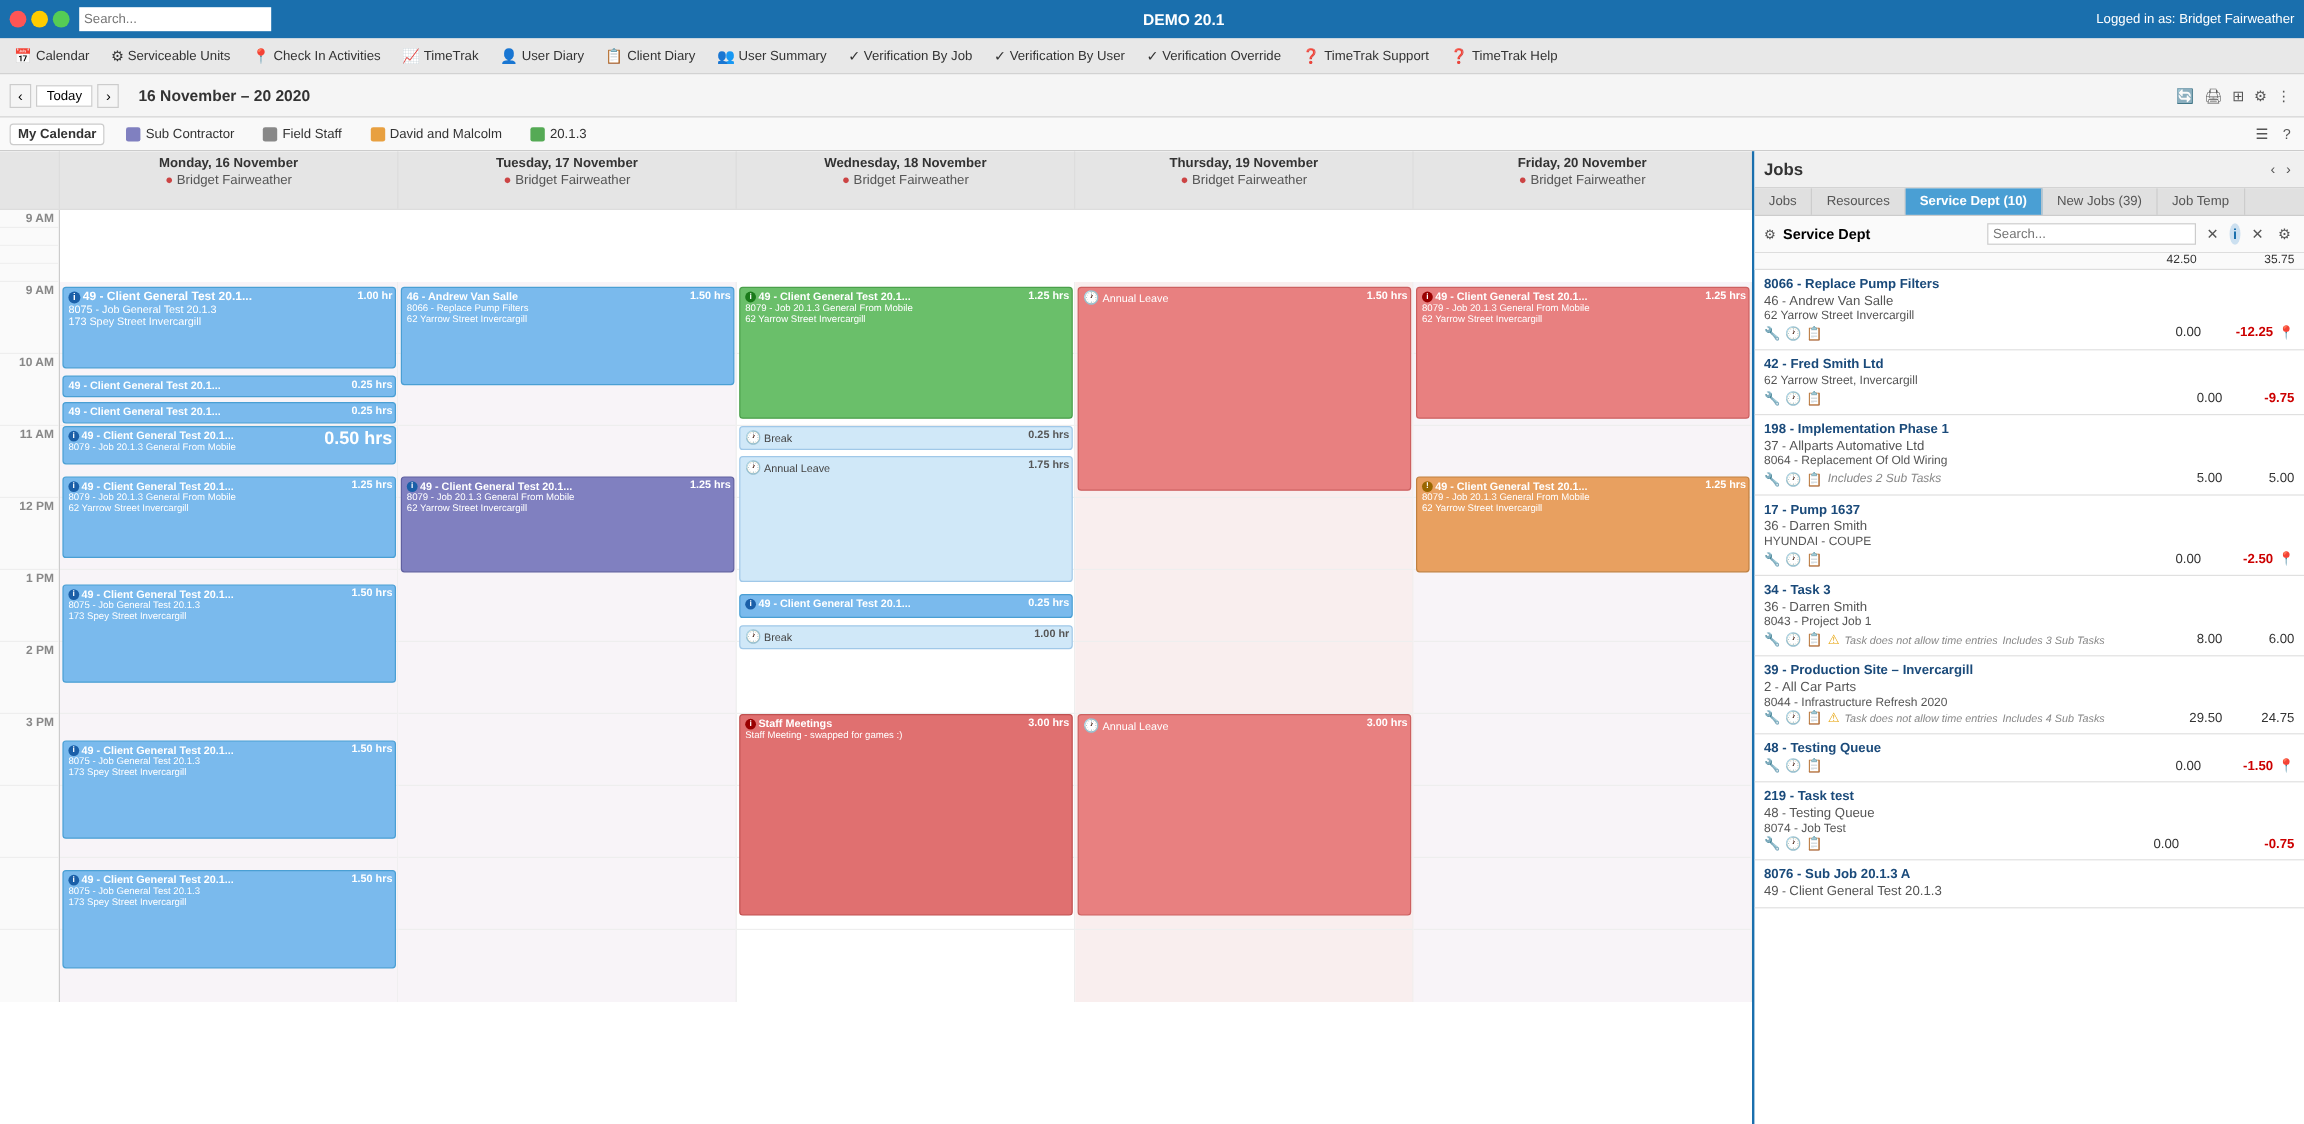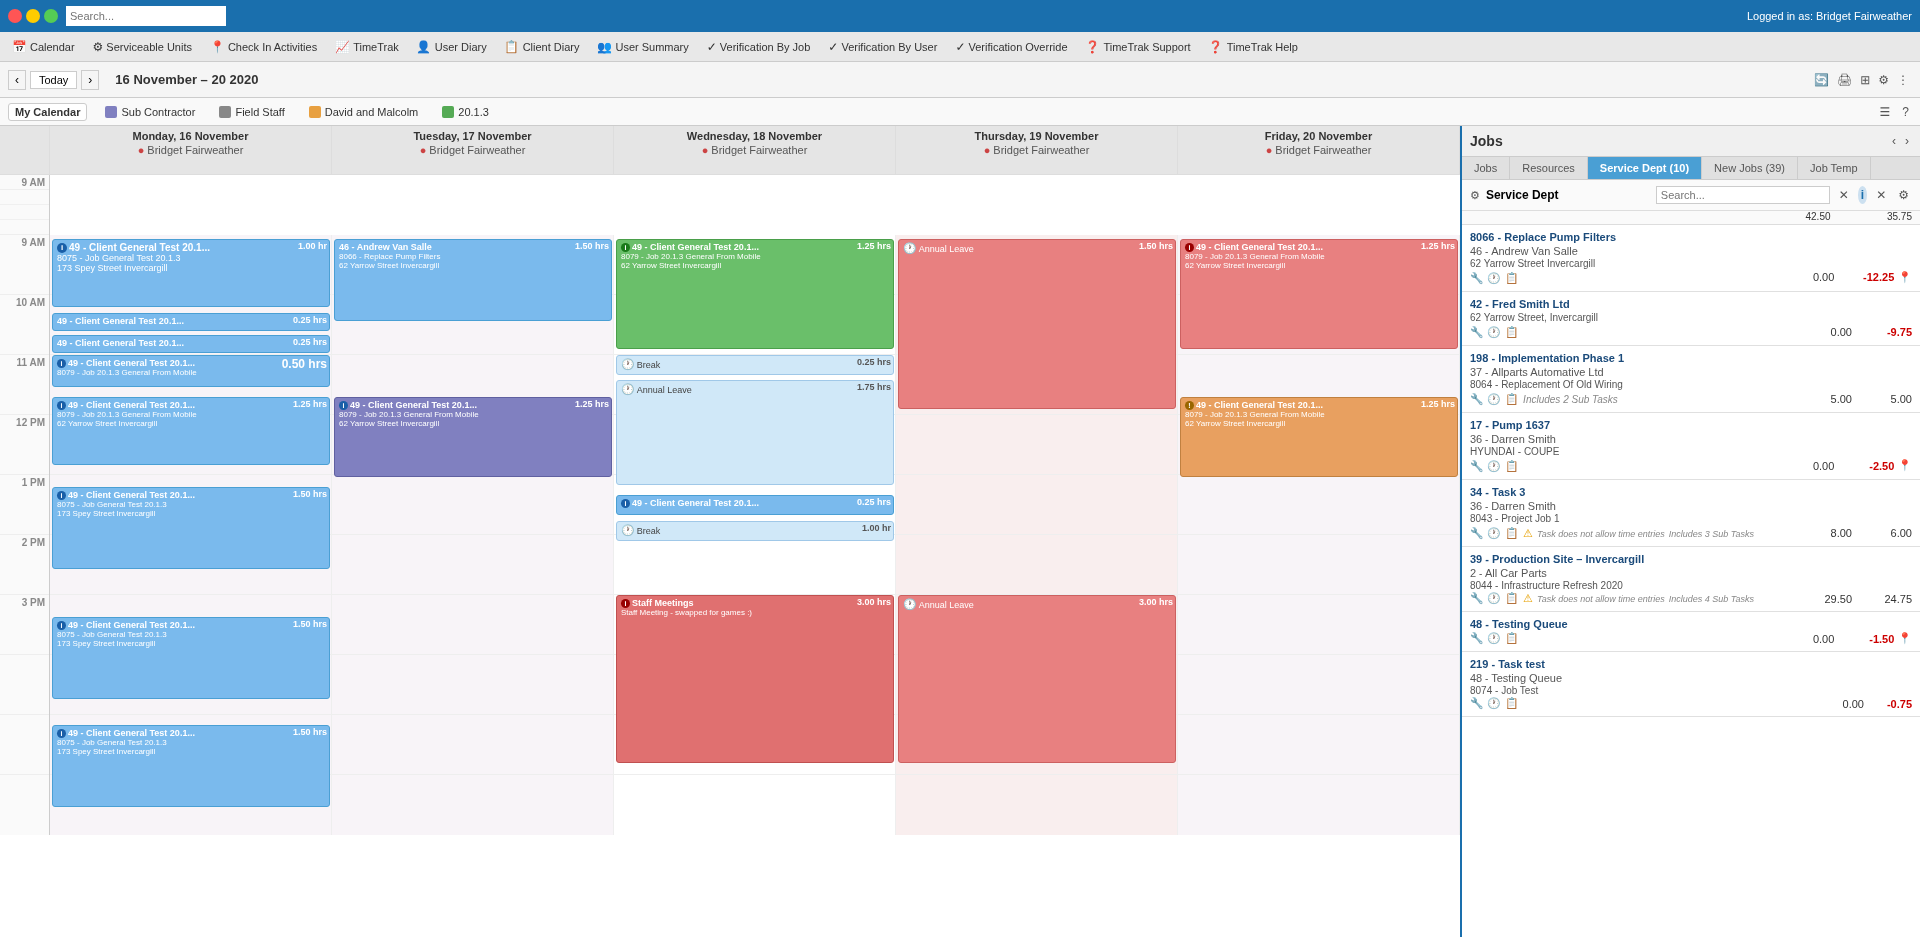--- a/index.html
+++ b/index.html
@@ -82,20 +82,21 @@
 </head>
 <body>
 
 <div id="topbar">
   <div class="top-window-controls">
     <button class="win-btn red"></button>
     <button class="win-btn yellow"></button>
     <button class="win-btn green"></button>
   </div>
   <input type="text" class="search-box" placeholder="Search..." style="">
+  <div class="app-title">DEMO 20.1</div>
   <div class="logged-in">Logged in as: Bridget Fairweather</div>
 </div>
 
 <div id="navbar">
   <div class="nav-item">
     <span class="nav-icon">📅</span>
     <span>Calendar</span>
   </div>
   <div class="nav-item">
     <span class="nav-icon">⚙</span>
@@ -329,21 +330,21 @@
             <div style="font-size:9px; color:#fff; font-weight:bold; position:absolute; top:1px; right:2px;">0.25 hrs</div>
             <div style="font-size:9px; font-weight:bold; color:#fff;">49 - Client General Test 20.1...</div>
           </div>
 
           <div style="position:absolute; left:calc(50px + 2px); width:calc((100% - 50px)/5 - 4px); top:100px; height:18px; background:#7abaed; border:1px solid #4a9fd4; border-radius:3px; padding:2px 4px; overflow:hidden; cursor:pointer; z-index:3;">
             <div style="font-size:9px; color:#fff; font-weight:bold; position:absolute; top:1px; right:2px;">0.25 hrs</div>
             <div style="font-size:9px; font-weight:bold; color:#fff;">49 - Client General Test 20.1...</div>
           </div>
 
           <div style="position:absolute; left:calc(50px + 2px); width:calc((100% - 50px)/5 - 4px); top:120px; height:32px; background:#7abaed; border:1px solid #4a9fd4; border-radius:3px; padding:2px 4px; overflow:hidden; cursor:pointer; z-index:3;">
-            <div style="font-size:12px; color:#fff; font-weight:bold; position:absolute; top:1px; right:2px;">0.50 hrs</div>
+            <div style="font-size:15px; color:#fff; font-weight:bold; position:absolute; top:1px; right:2px;">0.50 hrs</div>
             <div style="font-size:9px; font-weight:bold; color:#fff; display:flex; align-items:center; gap:2px;"><span style="background:#1a5fa8; border-radius:50%; width:9px; height:9px; display:inline-block; text-align:center; line-height:9px; font-size:7px;">i</span>49 - Client General Test 20.1...</div>
             <div style="font-size:8px; color:#fff;">8079 - Job 20.1.3 General From Mobile</div>
           </div>
 
           <div style="position:absolute; left:calc(50px + 2px); width:calc((100% - 50px)/5 - 4px); top:162px; height:68px; background:#7abaed; border:1px solid #4a9fd4; border-radius:3px; padding:2px 4px; overflow:hidden; cursor:pointer; z-index:3;">
             <div style="font-size:9px; color:#fff; font-weight:bold; position:absolute; top:1px; right:2px;">1.25 hrs</div>
             <div style="font-size:9px; font-weight:bold; color:#fff; display:flex; align-items:center; gap:2px;"><span style="background:#1a5fa8; border-radius:50%; width:9px; height:9px; display:inline-block; text-align:center; line-height:9px; font-size:7px;">i</span>49 - Client General Test 20.1...</div>
             <div style="font-size:8px; color:#fff;">8079 - Job 20.1.3 General From Mobile</div>
             <div style="font-size:8px; color:#fff;">62 Yarrow Street Invercargill</div>
           </div>
@@ -609,21 +610,25 @@
         <div class="job-row-sub"><span>48</span> - <span>Testing Queue</span></div>
         <div class="job-row-sub">8074 - Job Test</div>
         <div style="display:flex; align-items:center; justify-content:space-between;">
           <div style="display:flex; align-items:center; gap:4px;">
             <span style="cursor:pointer;">🔧</span>
             <span style="cursor:pointer;">🕐</span>
             <span style="cursor:pointer;">📋</span>
           </div>
           <div style="display:flex; gap:0;">
             <span style="width:60px; text-align:right; font-size:11px; color:#333;">0.00</span>
-            <span style="width:48px; text-align:right; font-size:11px; color:#cc0000; font-weight:bold;">-0.75</span>
-          </div>
-        </div>
-      </div>
-
+            <span style="width:48px; text-align:right; font-size:11px; color:#cc0000; font-weight:bold;margin-left:48px;">-0.75</span>
+          </div>
+        </div>
+      </div>
+
+      <div class="job-section">
+        <div class="job-row-title">8076 - Sub Job 20.1.3 A</div>
+        <div class="job-row-sub"><span>49</span> - <span>Client General Test 20.1.3</span></div>
+      </div>
 
     </div>
   </div>
 </div>
 
 </body></html>

